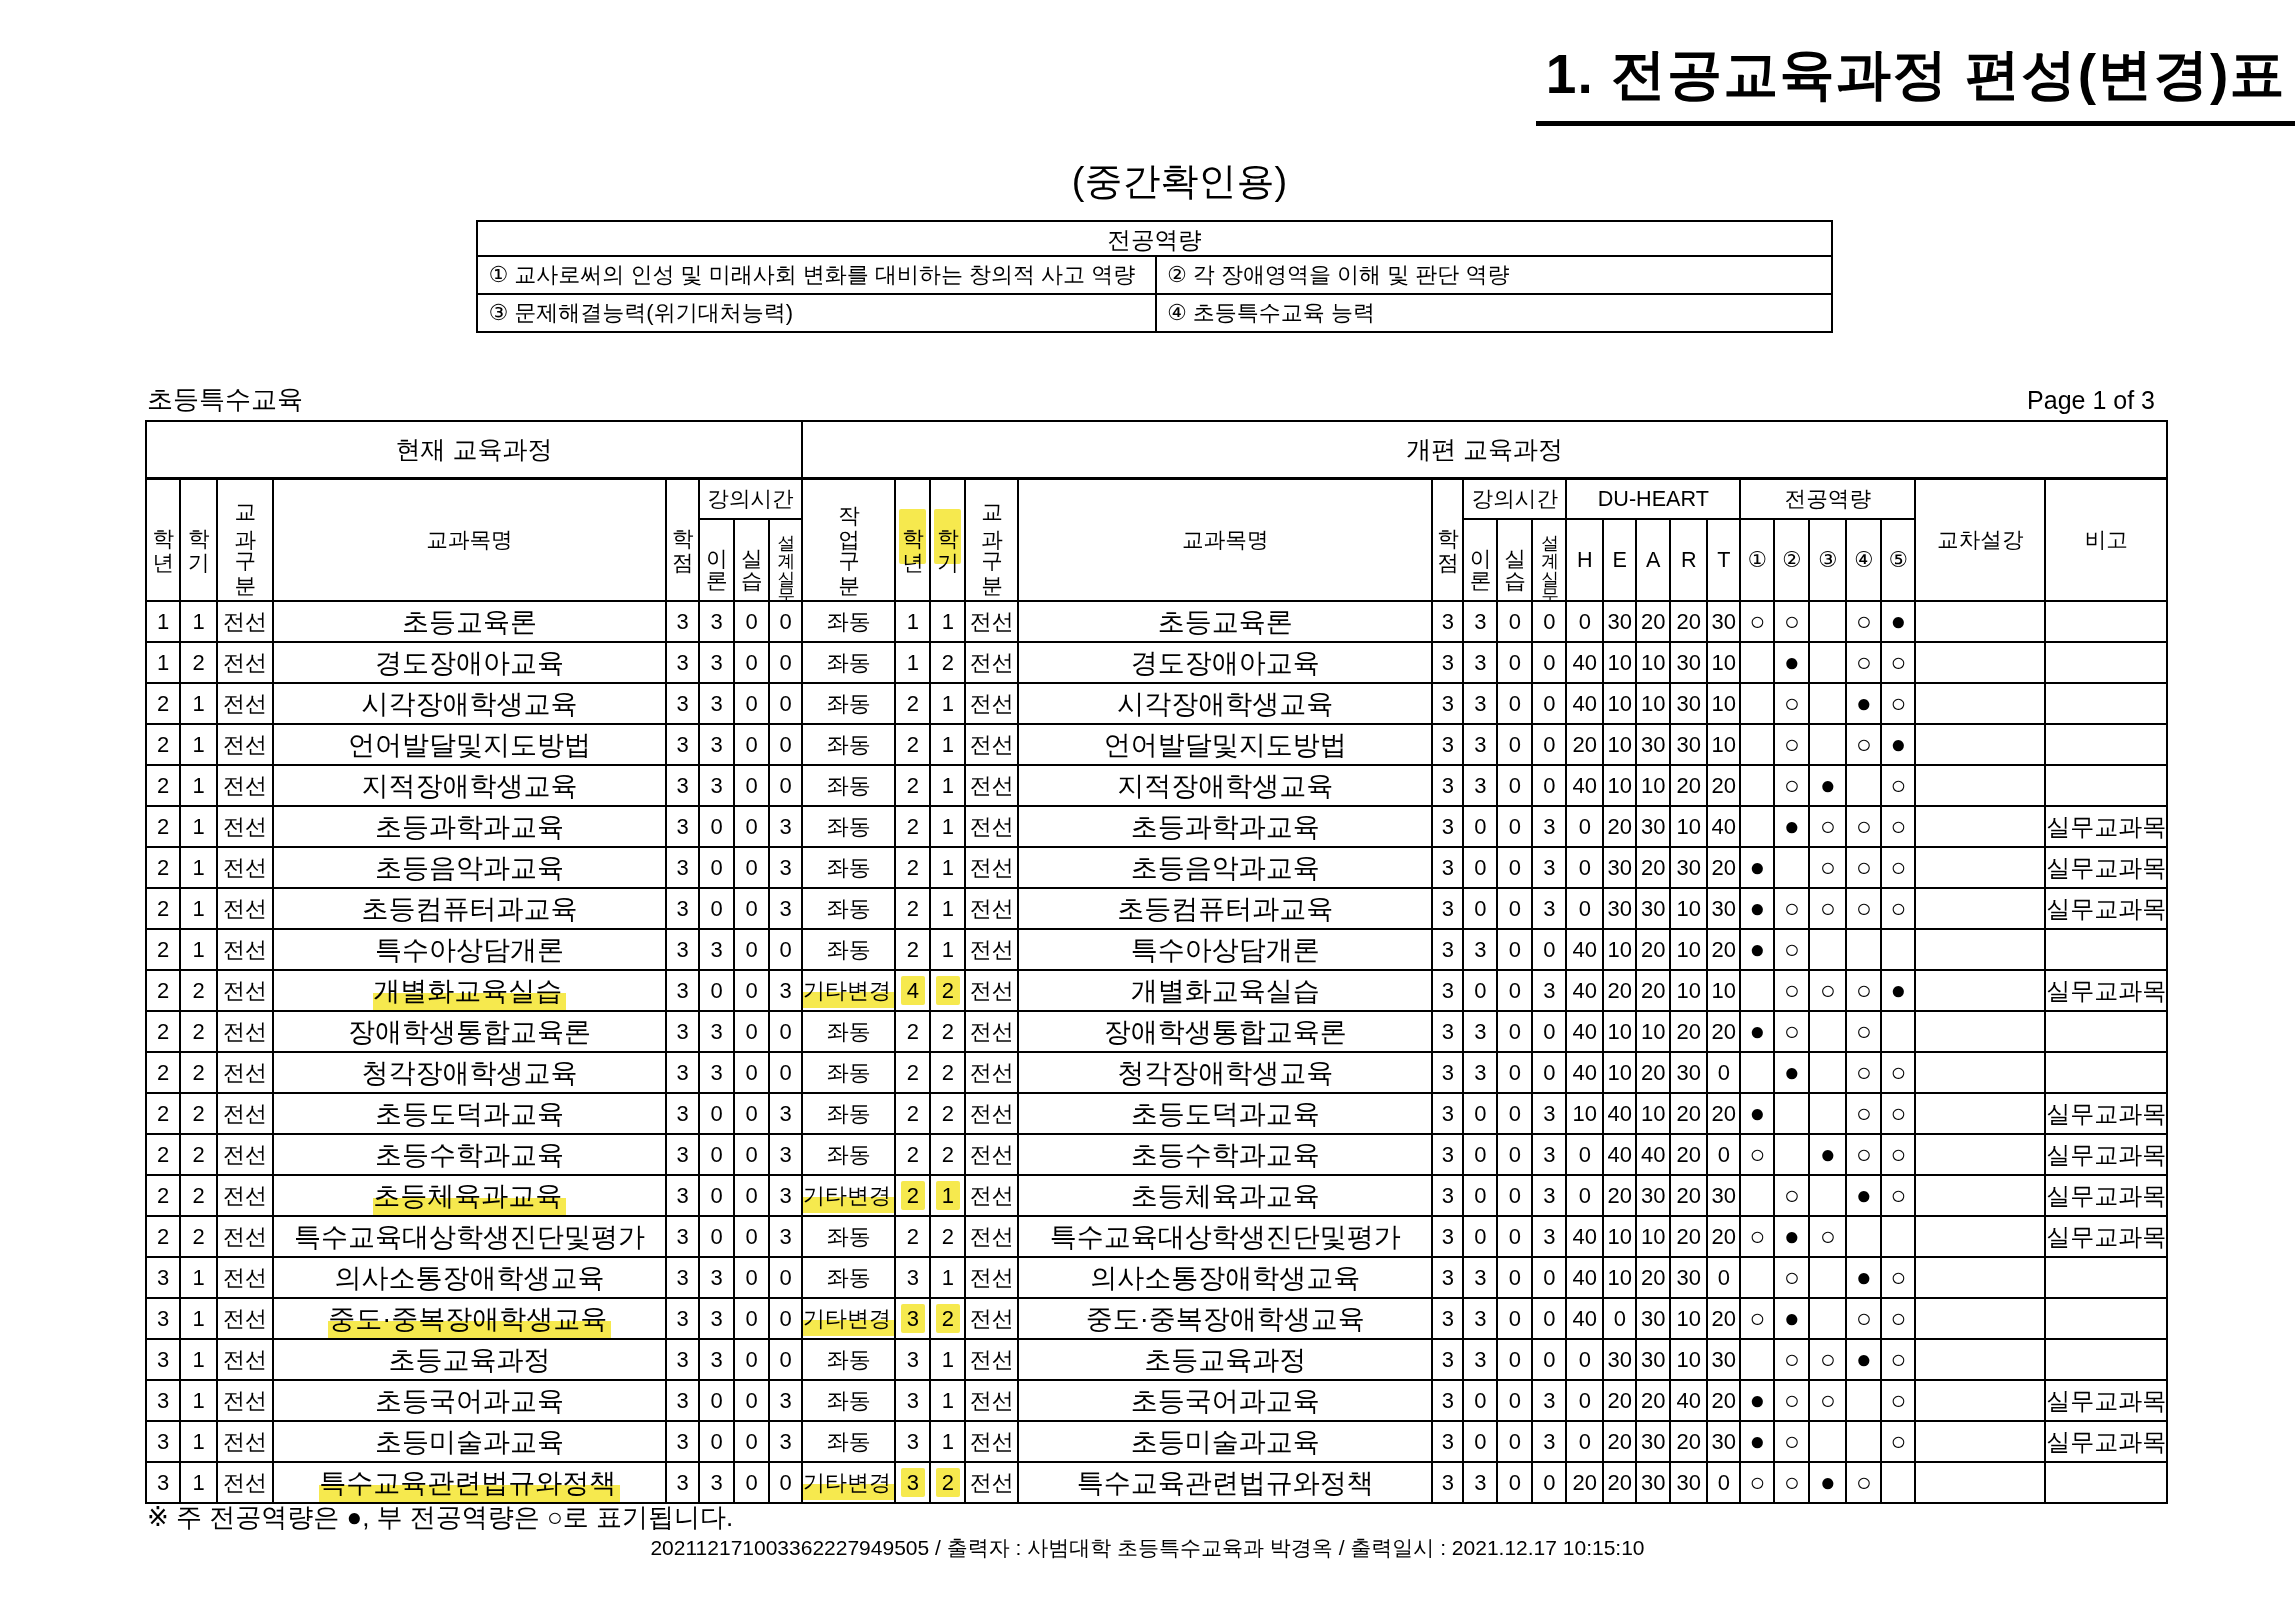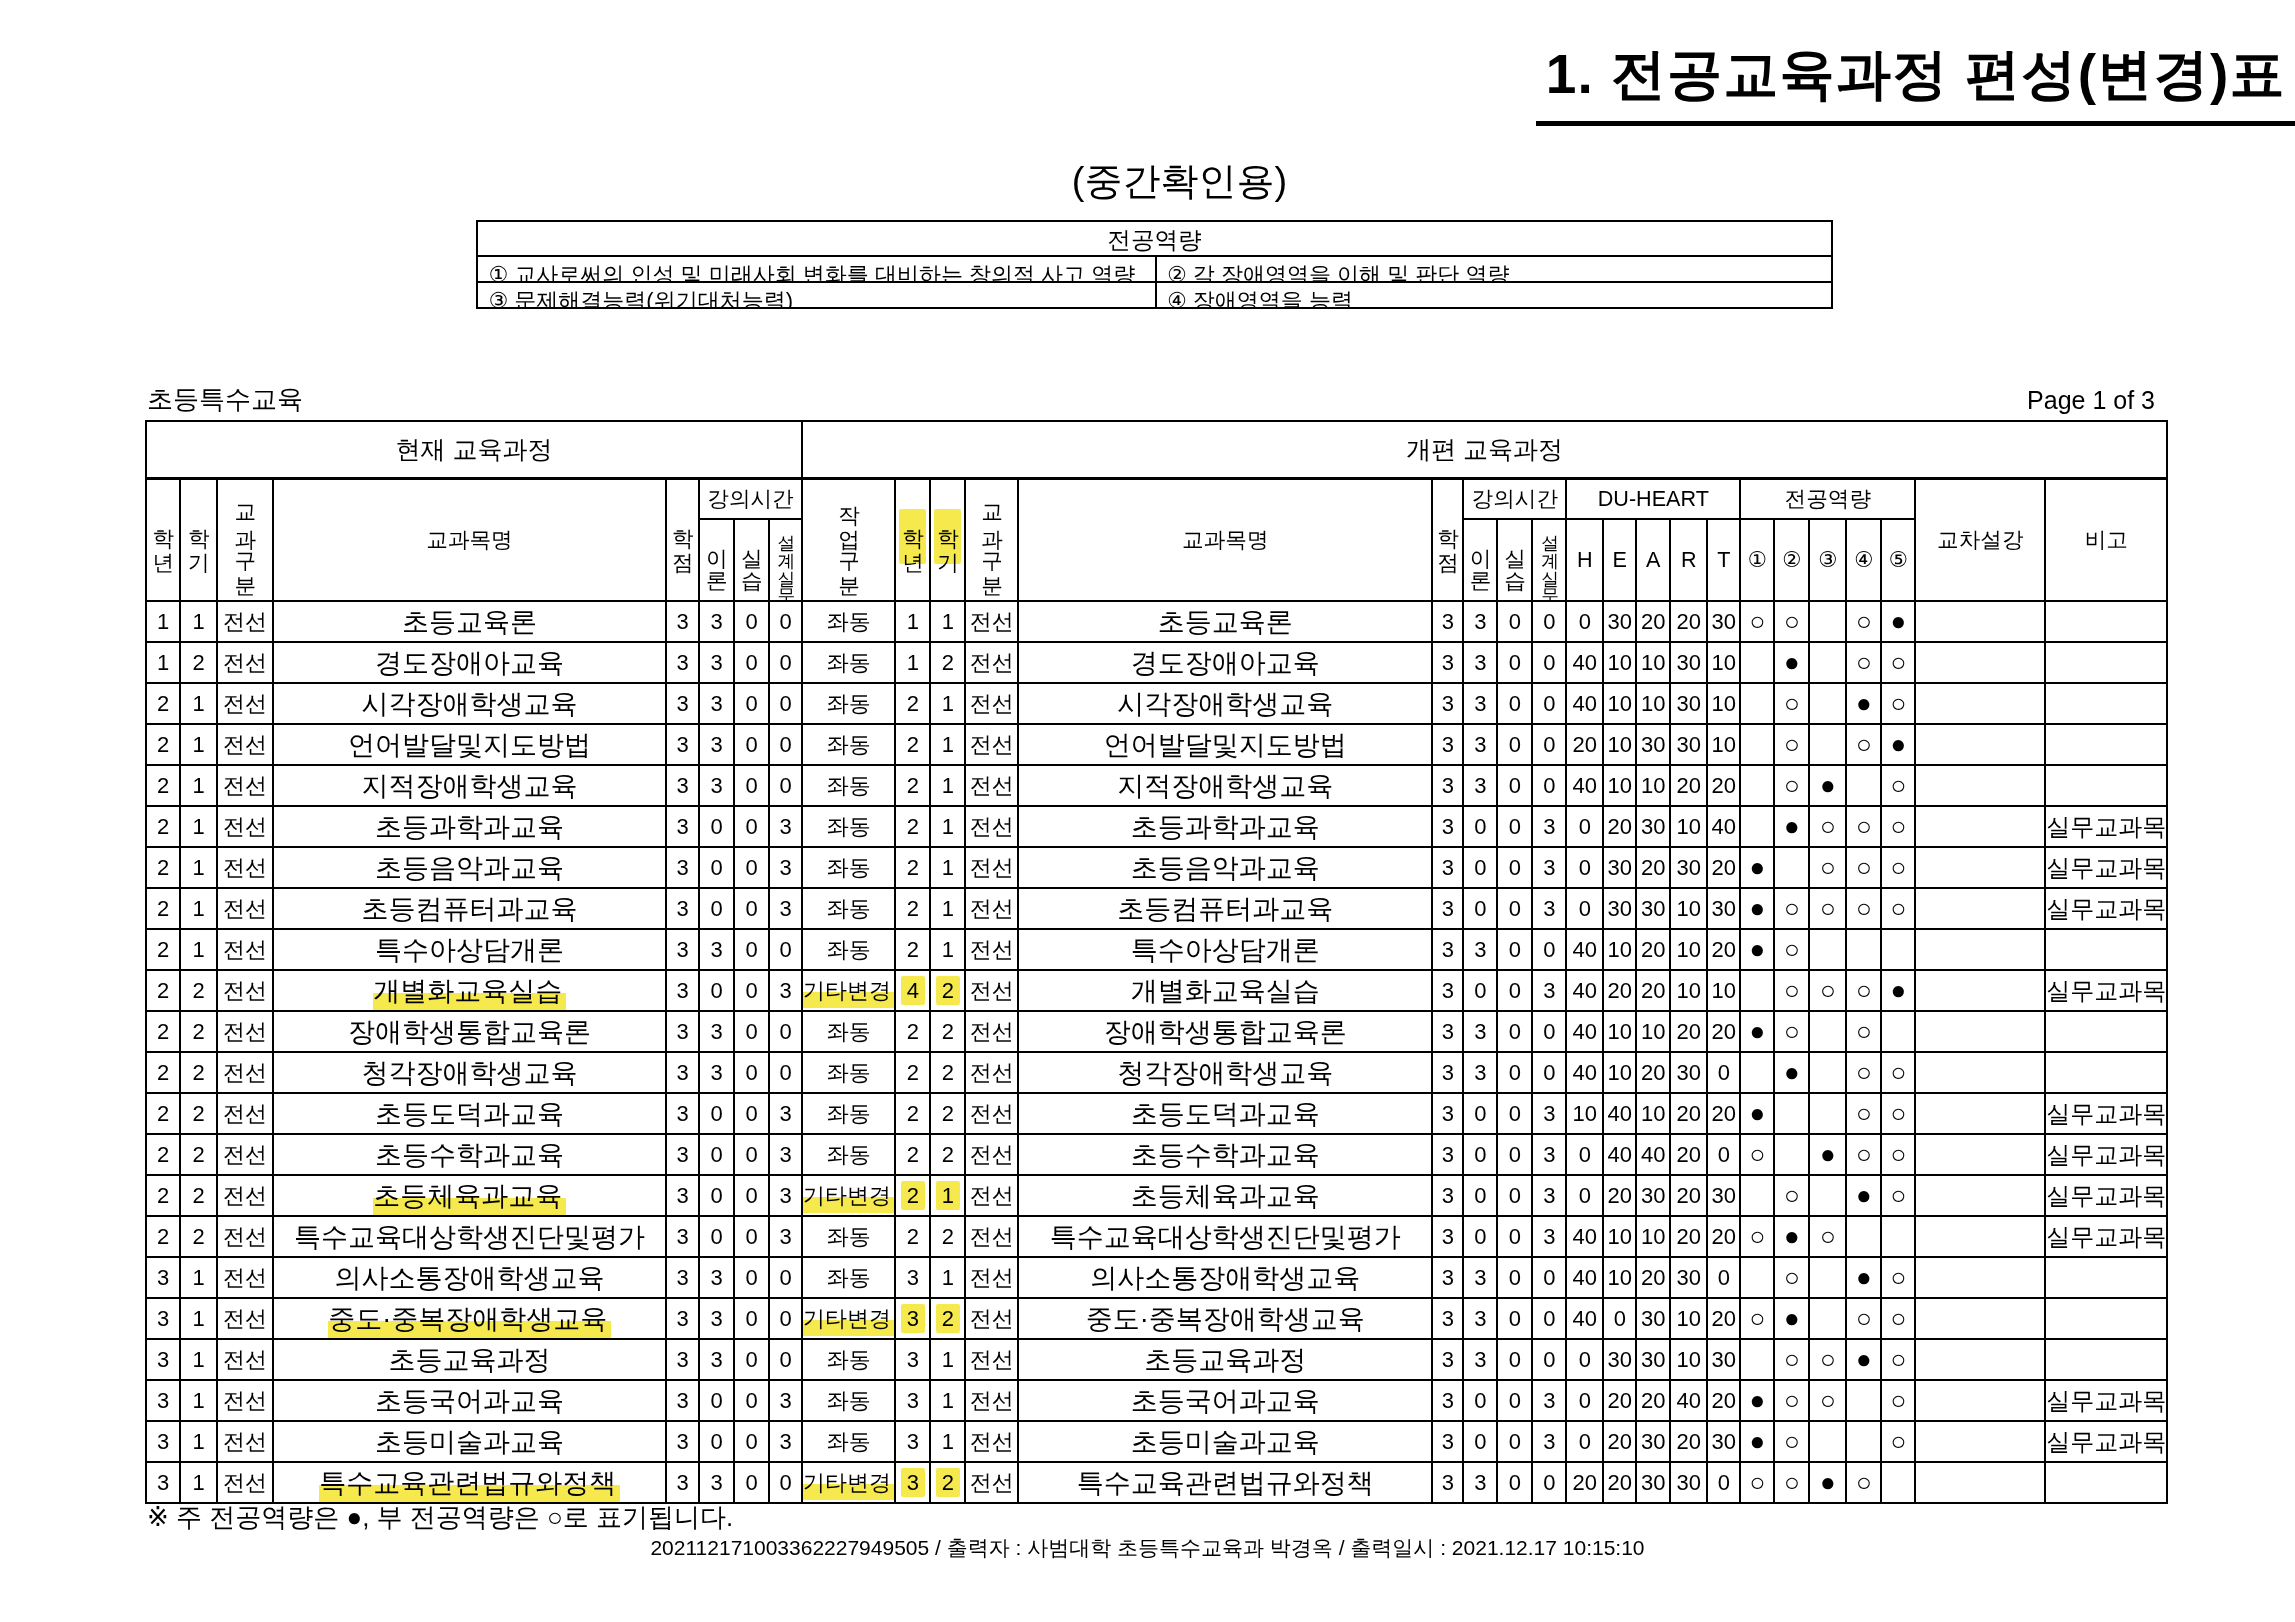--- a/index.html
+++ b/index.html
@@ -17,21 +17,21 @@
   .subtitle{position:absolute;top:156px;left:0;width:100%;text-align:center;font-size:38px;font-weight:500;margin-left:32px;}
   
   .compbox{position:absolute;left:476px;top:220px;width:1357px;font-size:22px;}
   .compbox .hdr{
     border:2px solid #000;text-align:center;font-size:23.6px;
     height:37px;line-height:37px;box-sizing:border-box;
   }
   .crow{display:flex;}
   .ccell{
     border:2px solid #000;margin-top:-2px;box-sizing:border-box;
-    height:28px;line-height:36px;padding:0 10.5px;white-space:nowrap;overflow:hidden;
+    height:40px;line-height:36px;padding:0 10.5px;white-space:nowrap;overflow:hidden;
   }
   .ccell.l{width:681px;}
   .ccell.r{width:679px;margin-left:-2px;}
   .ccell.ghost{border:none;background:transparent;}
   
   .deptlabel{position:absolute;left:147px;top:382px;font-size:26px;}
   .pageind{position:absolute;right:140px;top:386px;font-size:25px;}
   
   table.main{
     position:absolute;left:145px;top:420px;border-collapse:collapse;table-layout:fixed;
@@ -71,21 +71,21 @@
 <div class="subtitle">(중간확인용)</div>
 
 <div class="compbox">
   <div class="hdr">전공역량</div>
   <div class="crow">
     <div class="ccell l">① 교사로써의 인성 및 미래사회 변화를 대비하는 창의적 사고 역량</div>
     <div class="ccell r">② 각 장애영역을 이해 및 판단 역량</div>
   </div>
   <div class="crow">
     <div class="ccell l">③ 문제해결능력(위기대처능력)</div>
-    <div class="ccell r">④ 장애영역을 능력</div>
+    <div class="ccell r">④ 초등특수교육 능력</div>
   </div>
 </div>
 
 <div class="deptlabel">초등특수교육</div>
 <div class="pageind">Page 1 of 3</div>
 
 <table class="main">
   <colgroup>
     <col style="width:34px">
       <col style="width:37px">

